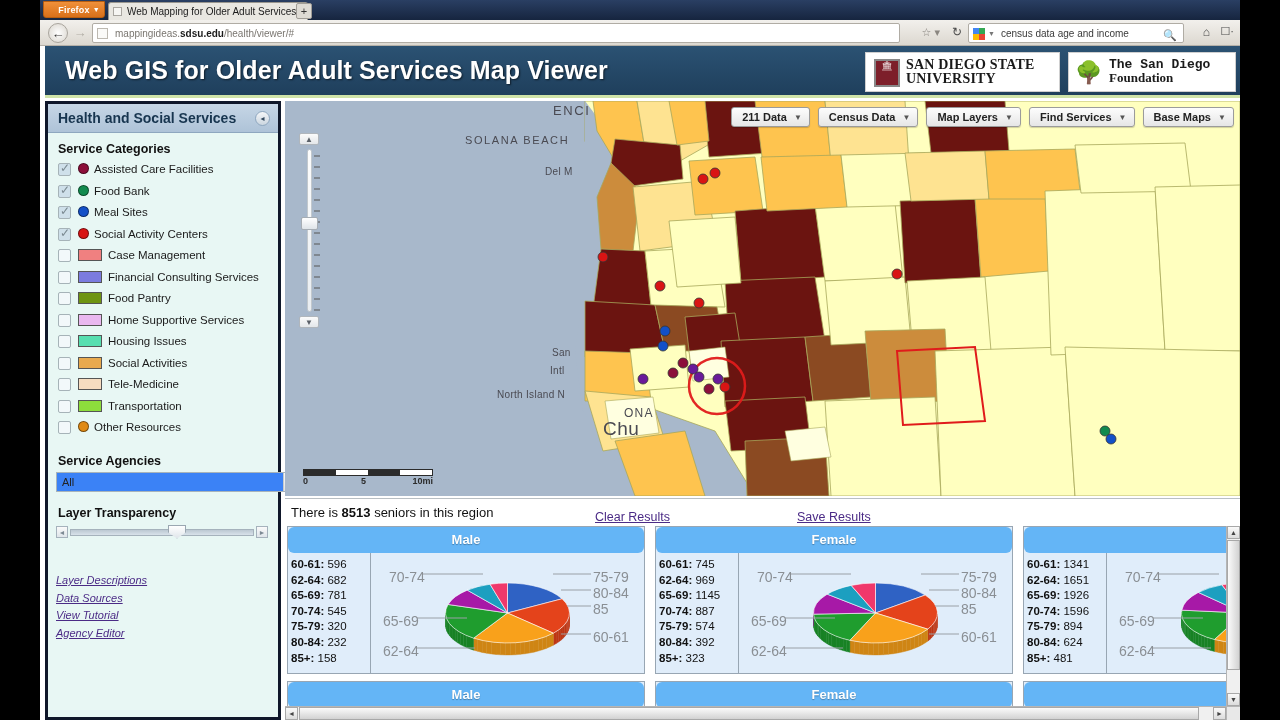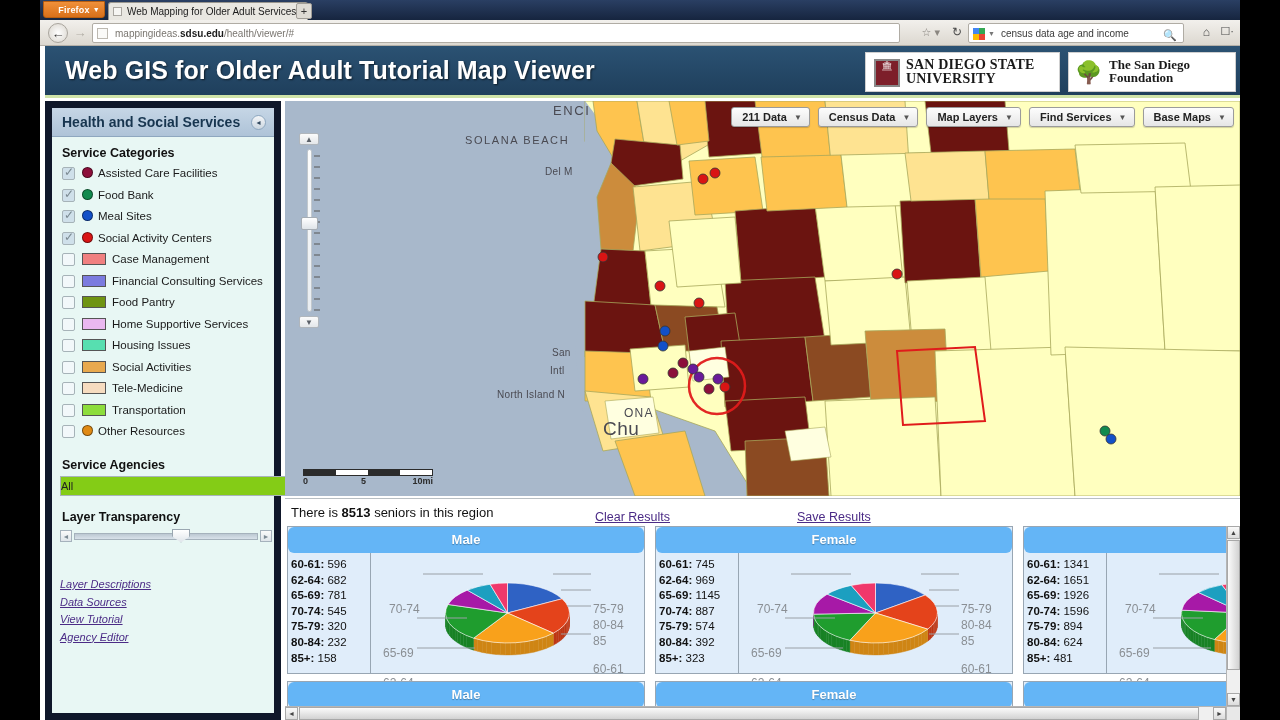--- a/index.html
+++ b/index.html
@@ -78,28 +78,28 @@
   .logo.sdsu { right:180px; width:195px; }
   .logo.sdf  { right:4px;  width:168px; }
   .logo .lmark { position:absolute; left:8px; top:6px; width:26px; height:28px; }
   .logo .ltext { position:absolute; left:40px; top:5px; right:4px;
                  font-family:"Liberation Serif", serif; color:#1a1a1a;
                  line-height:1.0; }
   .logo.sdsu .ltext .l1 { font-size:14px; font-weight:bold; letter-spacing:.2px; }
   .logo.sdsu .ltext .l2 { font-size:14px; font-weight:bold; letter-spacing:.2px; }
   .logo.sdsu .lmark { background:#7d1f2a; border:2px solid #888;
                       color:#fff; font-size:9px; text-align:center; }
-  .logo.sdf .ltext .l1 { font-size:13px; font-weight:bold; }
+  .logo.sdf .ltext .l1 { font-size:13px; font-weight:bold;font-family:Liberation Mono, monospace; }
   .logo.sdf .ltext .l2 { font-size:13px; font-weight:bold; }
   .logo.sdf .lmark { left:6px; color:#111; font-size:22px; line-height:28px;
                      text-align:center; }
 
   
   .sidebar { position:absolute; left:5px; top:55px; width:236px; height:619px;
-             background:#e8f7f4; border:7px solid #0f172a; }
+             background:#e8f7f4; border:3px solid #0f172a; }
   .sb-head { position:relative; height:29px;
              background:linear-gradient(#c6d6e6,#aec3d8);
              border-bottom:1px solid #8ea7bf; }
   .sb-head .t { position:absolute; left:10px; top:6px; font-size:14px;
                 font-weight:bold; color:#17354f; }
   .sb-head .collapse { position:absolute; right:8px; top:7px; width:15px; height:15px;
                        border-radius:50%; background:linear-gradient(#f4f6f8,#cbd6e0);
                        border:1px solid #8ea7bf; color:#33495f;
                        font-size:8px; text-align:center; line-height:14px; }
   .sb-body { position:absolute; left:0; top:30px; right:0; bottom:0;
@@ -113,23 +113,23 @@
                       font-size:12px; color:#7b8a92; }
   .cat .sym { position:absolute; left:22px; top:3px; }
   .cat .dot { width:11px; height:11px; border-radius:50%;
               border:1px solid rgba(0,0,0,.45); display:block; }
   .cat .sw  { width:24px; height:12px; border:1px solid #555; display:block; }
   .cat .lbl { position:absolute; top:3px; }
   .cat.dotstyle .lbl { left:38px; }
   .cat.swstyle  .lbl { left:52px; }
 
   .sb-h3 { font-size:12.5px; font-weight:bold; color:#111; margin:14px 0 4px 2px; }
-  .select { position:relative; width:248px; height:20px; background:#84cc16;
+  .select { position:relative; width:248px; height:20px; background:#3b82f6;
             border:1px solid #a8b4ba; font-size:11px; color:#222;
-            line-height:19px; }
+            line-height:19px; padding-left:5px; }
   .select .arrow { position:absolute; right:0; top:0; width:20px; height:18px;
                    background:linear-gradient(#f8f8f8,#e2e2e2);
                    border-left:1px solid #c4cace; text-align:center;
                    font-size:8px; color:#666; line-height:18px; }
   .slider { position:relative; width:212px; height:14px; margin-top:5px; }
   .slider .track { position:absolute; left:14px; right:14px; top:4px; height:7px;
                    background:linear-gradient(#bcc8d2,#d8e2ea);
                    border:1px solid #a5b2bc; }
   .slider .end { position:absolute; top:1px; width:12px; height:12px;
                  background:linear-gradient(#fafafa,#dfe5ea);
@@ -203,21 +203,21 @@
   .panel .ph { height:26px; background:#64b5f6; color:#fff; font-size:13px;
                font-weight:bold; text-align:center; line-height:26px;
                text-shadow:0 1px 1px rgba(0,0,0,.3);border-radius:6px; }
   .panel .pb { position:relative; height:120px; display:flex; }
   .panel .vals { width:83px; border-right:1px solid #98a6b3;
                  padding:4px 0 0 3px; font-size:11.5px; color:#111; }
   .panel .vals div { line-height:15.6px; white-space:nowrap; }
   .panel .vals b { font-weight:bold; }
   .panel .pie { position:relative; flex:1; }
   .panel .pie svg { position:absolute; left:0; top:0; }
-  .panel .plab { position:absolute; font-size:12px; color:#8a8f94; white-space:nowrap;margin-top:33px; }
+  .panel .plab { position:absolute; font-size:14px; color:#8a8f94; white-space:nowrap; }
 
   .vscroll { position:absolute; right:0; top:27px; bottom:14px; width:14px;
              background:#f0f0f0; border-left:1px solid #b5b5b5; }
   .vscroll .ar { position:absolute; left:0; width:13px; height:13px;
                  background:linear-gradient(#fafafa,#dcdcdc); border:1px solid #a8a8a8;
                  font-size:7px; color:#444; text-align:center; line-height:11px; }
   .vscroll .ar.t { top:0; } .vscroll .ar.b { bottom:0; }
   .vscroll .th { position:absolute; left:0; top:14px; width:13px; height:130px;
                  background:linear-gradient(90deg,#fbfbfb,#d2d2d2);
                  border:1px solid #a8a8a8; }
@@ -263,21 +263,21 @@
       <span class="gcar">▼</span><span>census data age and income</span>
       <span class="mag">🔍</span>
     </div>
     <div class="homebtn">⌂</div>
     <div class="extbtn">☐·</div>
   </div>
 
   <div class="page">
 
     <div class="banner">
-      <h1>Web GIS for Older Adult Tutorial Map Viewer</h1>
+      <h1>Web GIS for Older Adult Services Map Viewer</h1>
       <div class="logo sdsu">
         <div class="lmark">🏛</div>
         <div class="ltext">
           <div class="l1">SAN DIEGO STATE</div>
           <div class="l2">UNIVERSITY</div>
         </div>
       </div>
       <div class="logo sdf">
         <div class="lmark">🌳</div>
         <div class="ltext">

